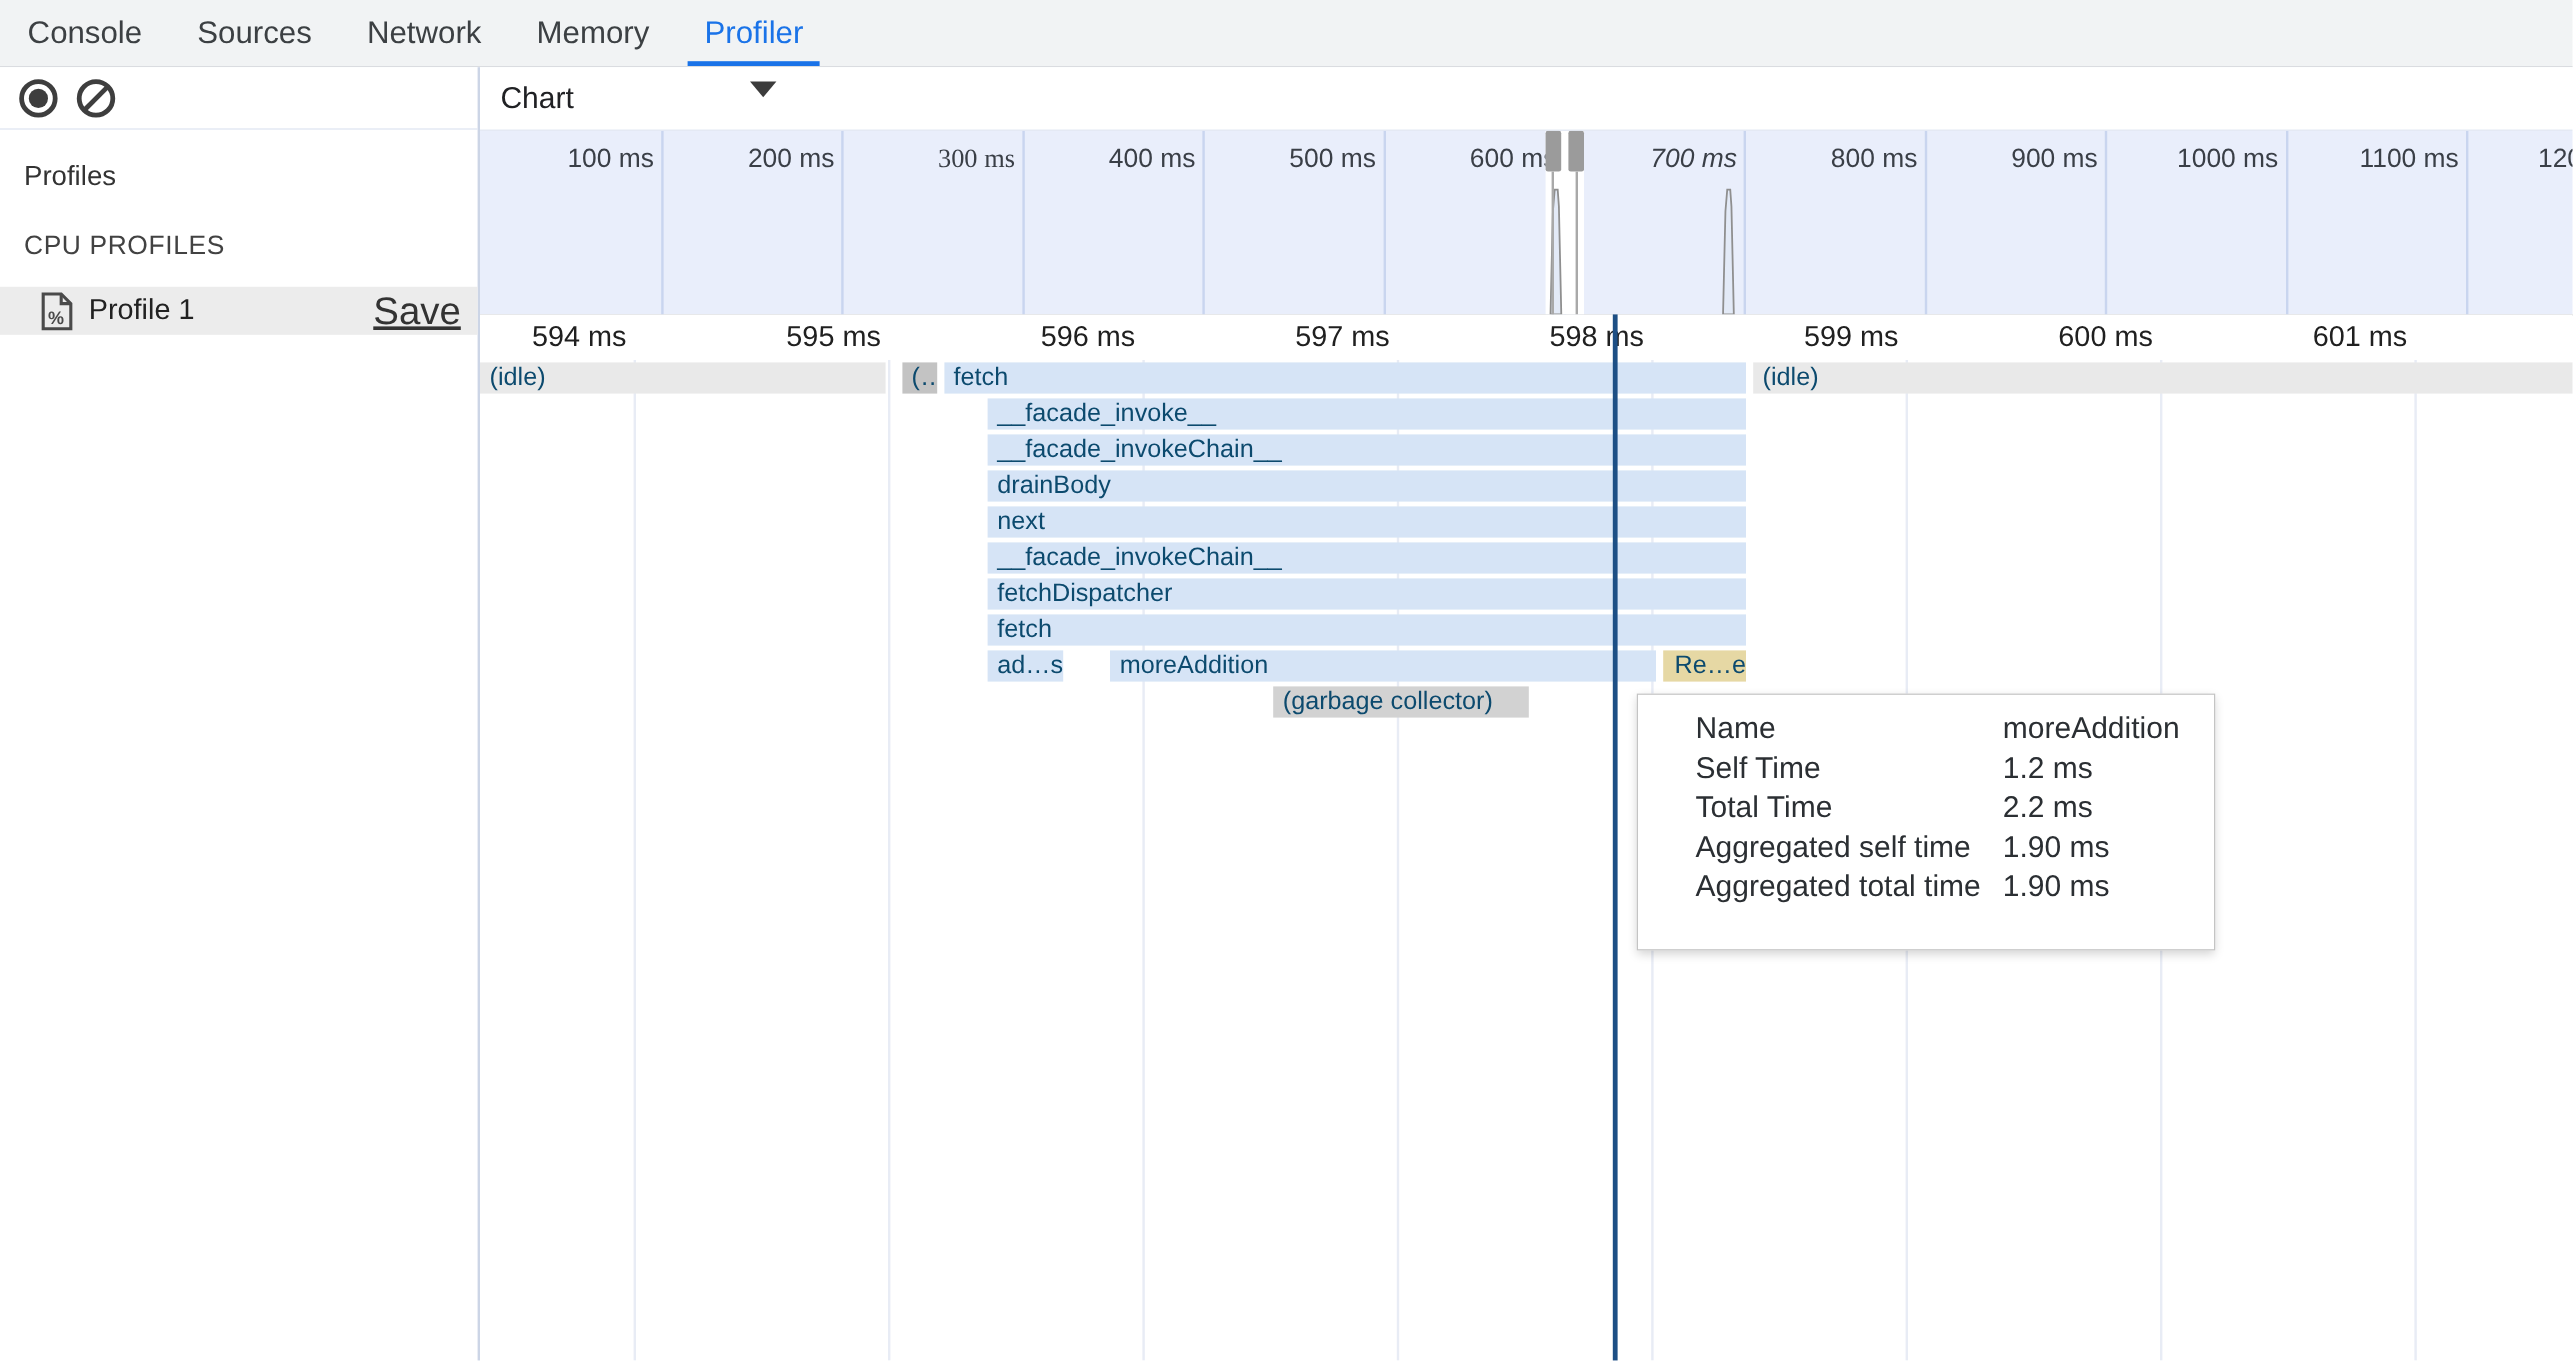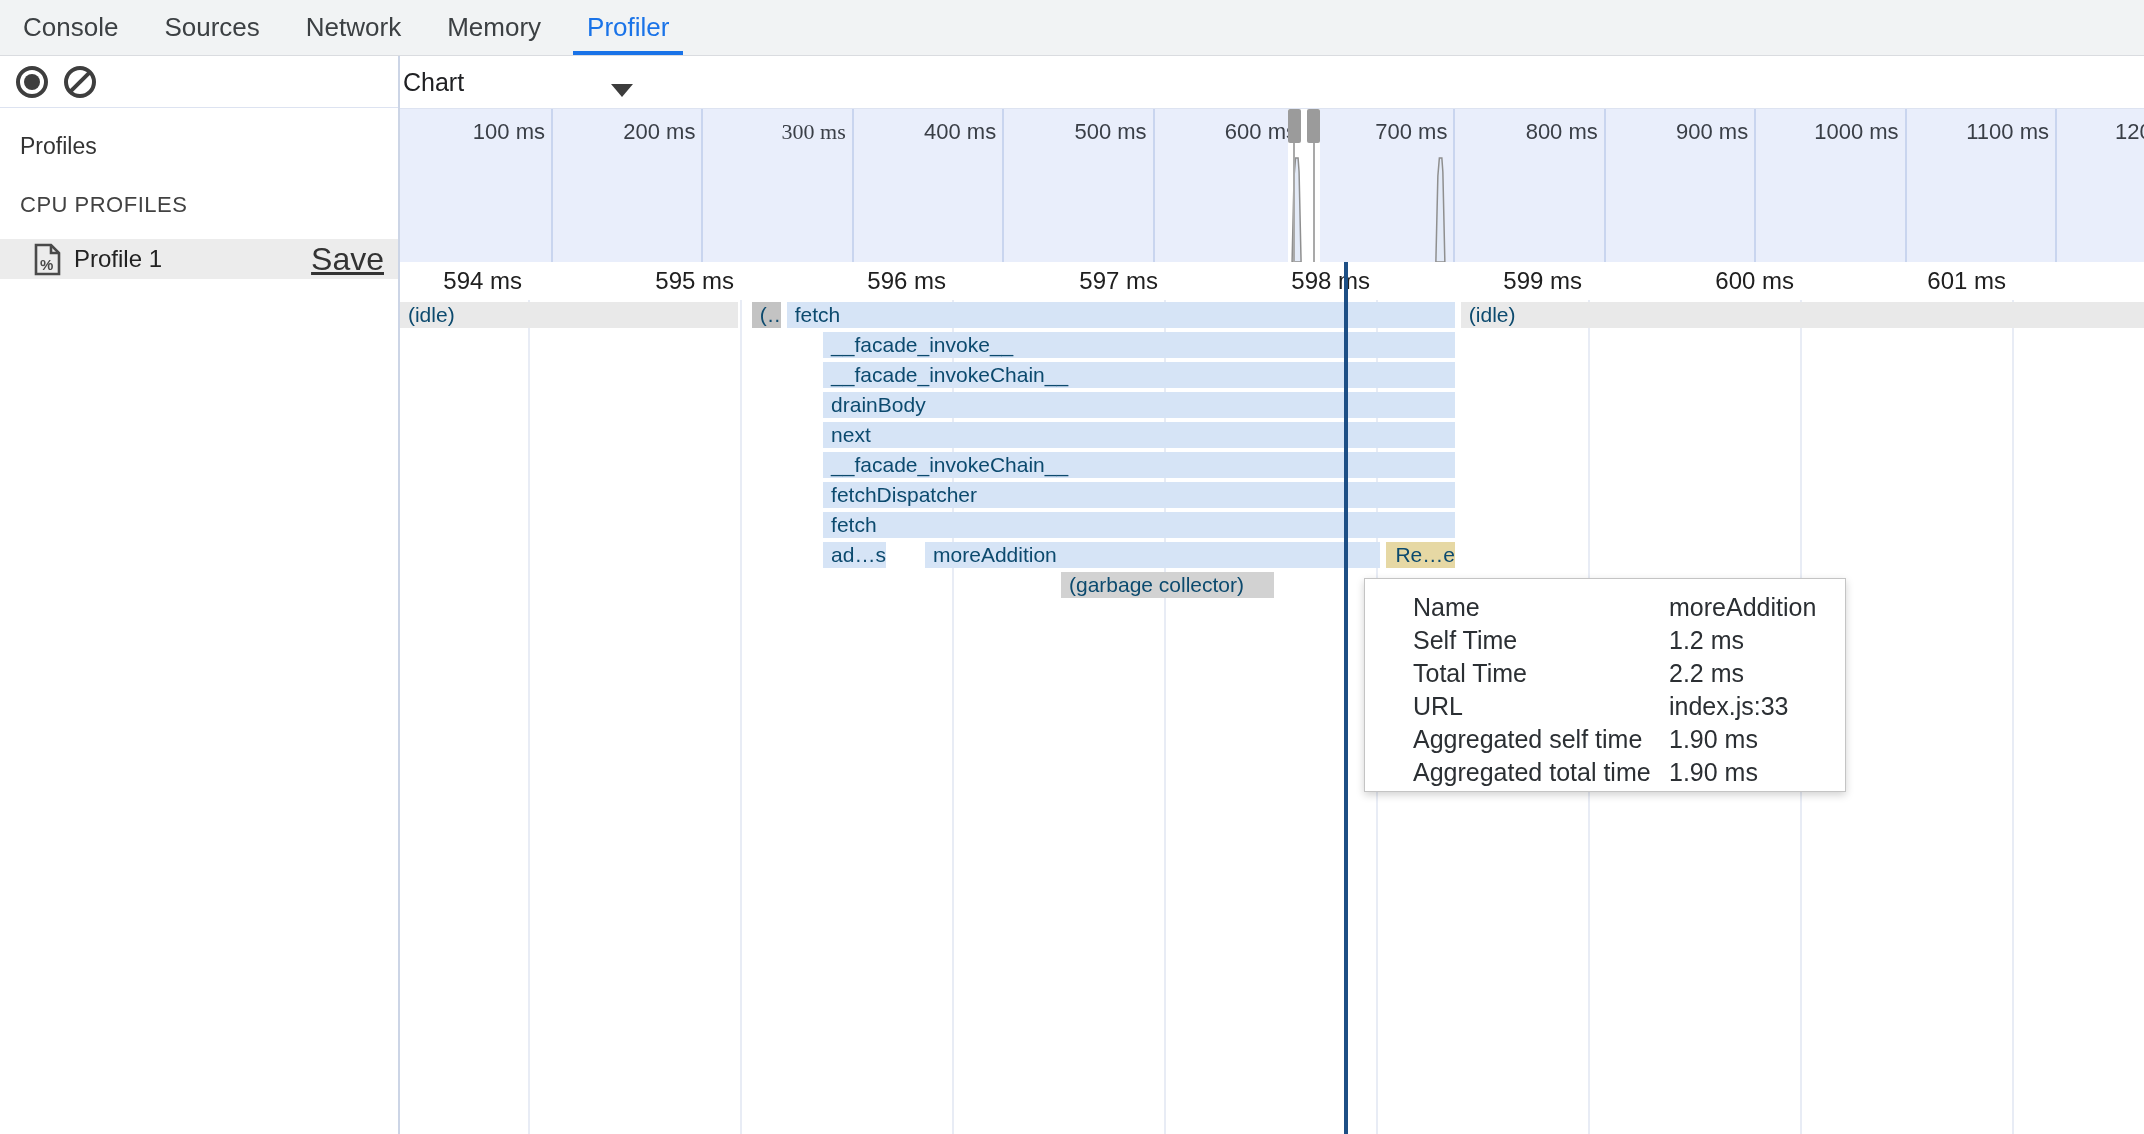--- a/index.html
+++ b/index.html
@@ -28,21 +28,21 @@
   .profiles-label{position:absolute;left:20px;top:77px;font-size:23px;color:#333;}
   .section-label{position:absolute;left:20px;top:136px;font-size:22px;color:#424242;letter-spacing:.5px;}
   .profile-row{position:absolute;left:0;top:183px;width:100%;height:40px;background:#ececec;
                display:flex;align-items:center;cursor:pointer;}
   .profile-icon{margin-left:34px;flex:0 0 auto;display:flex;}
   .profile-name{margin-left:13px;font-size:24px;color:#222;flex:1;}
   .save-link{margin-right:14px;font-size:32px;color:#333;text-decoration:underline;cursor:pointer;}
   
   .main-toolbar{position:absolute;left:400px;top:56px;width:1744px;height:52px;background:#fff;
                 border-bottom:1px solid #dde3f1;display:flex;align-items:center;}
-  .chart-select{display:flex;align-items:flex-end;margin-left:3px;width:230px;cursor:pointer;
+  .chart-select{display:flex;align-items:flex-start;margin-left:17px;width:230px;cursor:pointer;
                 justify-content:space-between;}
   .chart-select-label{font-size:25px;color:#202124;}
   .caret-down{width:0;height:0;border-left:11px solid transparent;border-right:11px solid transparent;
               border-top:13px solid #3c3c3c;}
   
   .overview{position:absolute;left:400px;top:109px;width:1744px;height:153px;background:#e9eefb;
             border-bottom:1px solid #ababab;overflow:hidden;}
   .ov-div{position:absolute;top:0;bottom:0;width:2px;background:#c9d5ef;z-index:1;}
   .ov-label{position:absolute;top:10px;width:150px;text-align:right;font-size:22px;color:#3a3f47;z-index:2;}
   .ov-sel{position:absolute;top:0;bottom:0;background:#fff;z-index:3;}
@@ -128,21 +128,21 @@
       <div class="ov-label" style="left: 145.4px;">200 ms</div>
       <div class="ov-div" style="left: 451.8px;"></div>
       <div class="ov-label" style="left: 295.8px; font-family: Liberation Serif, serif;">300 ms</div>
       <div class="ov-div" style="left: 602.2px;"></div>
       <div class="ov-label" style="left: 446.2px;">400 ms</div>
       <div class="ov-div" style="left: 752.6px;"></div>
       <div class="ov-label" style="left: 596.6px;">500 ms</div>
       <div class="ov-div" style="left: 903px;"></div>
       <div class="ov-label" style="left: 747px;">600 ms</div>
       <div class="ov-div" style="left: 1053.4px;"></div>
-      <div class="ov-label" style="left: 897.4px;">700 ms</div>
+      <div class="ov-label" style="left: 897.4px; font-style: italic;">700 ms</div>
       <div class="ov-div" style="left: 1203.8px;"></div>
       <div class="ov-label" style="left: 1047.8px;">800 ms</div>
       <div class="ov-div" style="left: 1354.2px;"></div>
       <div class="ov-label" style="left: 1198.2px;">900 ms</div>
       <div class="ov-div" style="left: 1504.6px;"></div>
       <div class="ov-label" style="left: 1348.6px;">1000 ms</div>
       <div class="ov-div" style="left: 1655px;"></div>
       <div class="ov-label" style="left: 1499px;">1100 ms</div>
       <div class="ov-label" style="left: 1649.4px;">1200 ms</div>
       <div class="ov-sel" style="left: 887.96px; width: 32.336px;"></div>
@@ -196,24 +196,20 @@
       </div>
       <div class="tt-row">
         <span class="tt-label">Self Time</span>
         <span class="tt-value">1.2 ms</span>
       </div>
       <div class="tt-row">
         <span class="tt-label">Total Time</span>
         <span class="tt-value">2.2 ms</span>
       </div>
       <div class="tt-row">
-        <span class="tt-label">URL</span>
-        <span class="tt-value">index.js:33</span>
-      </div>
-      <div class="tt-row">
         <span class="tt-label">Aggregated self time</span>
         <span class="tt-value">1.90 ms</span>
       </div>
       <div class="tt-row">
         <span class="tt-label">Aggregated total time</span>
         <span class="tt-value">1.90 ms</span>
       </div>
     </div>
 
 <div class="marker" style="left: 1344.41px; top: 262px; bottom: 0px;"></div>

